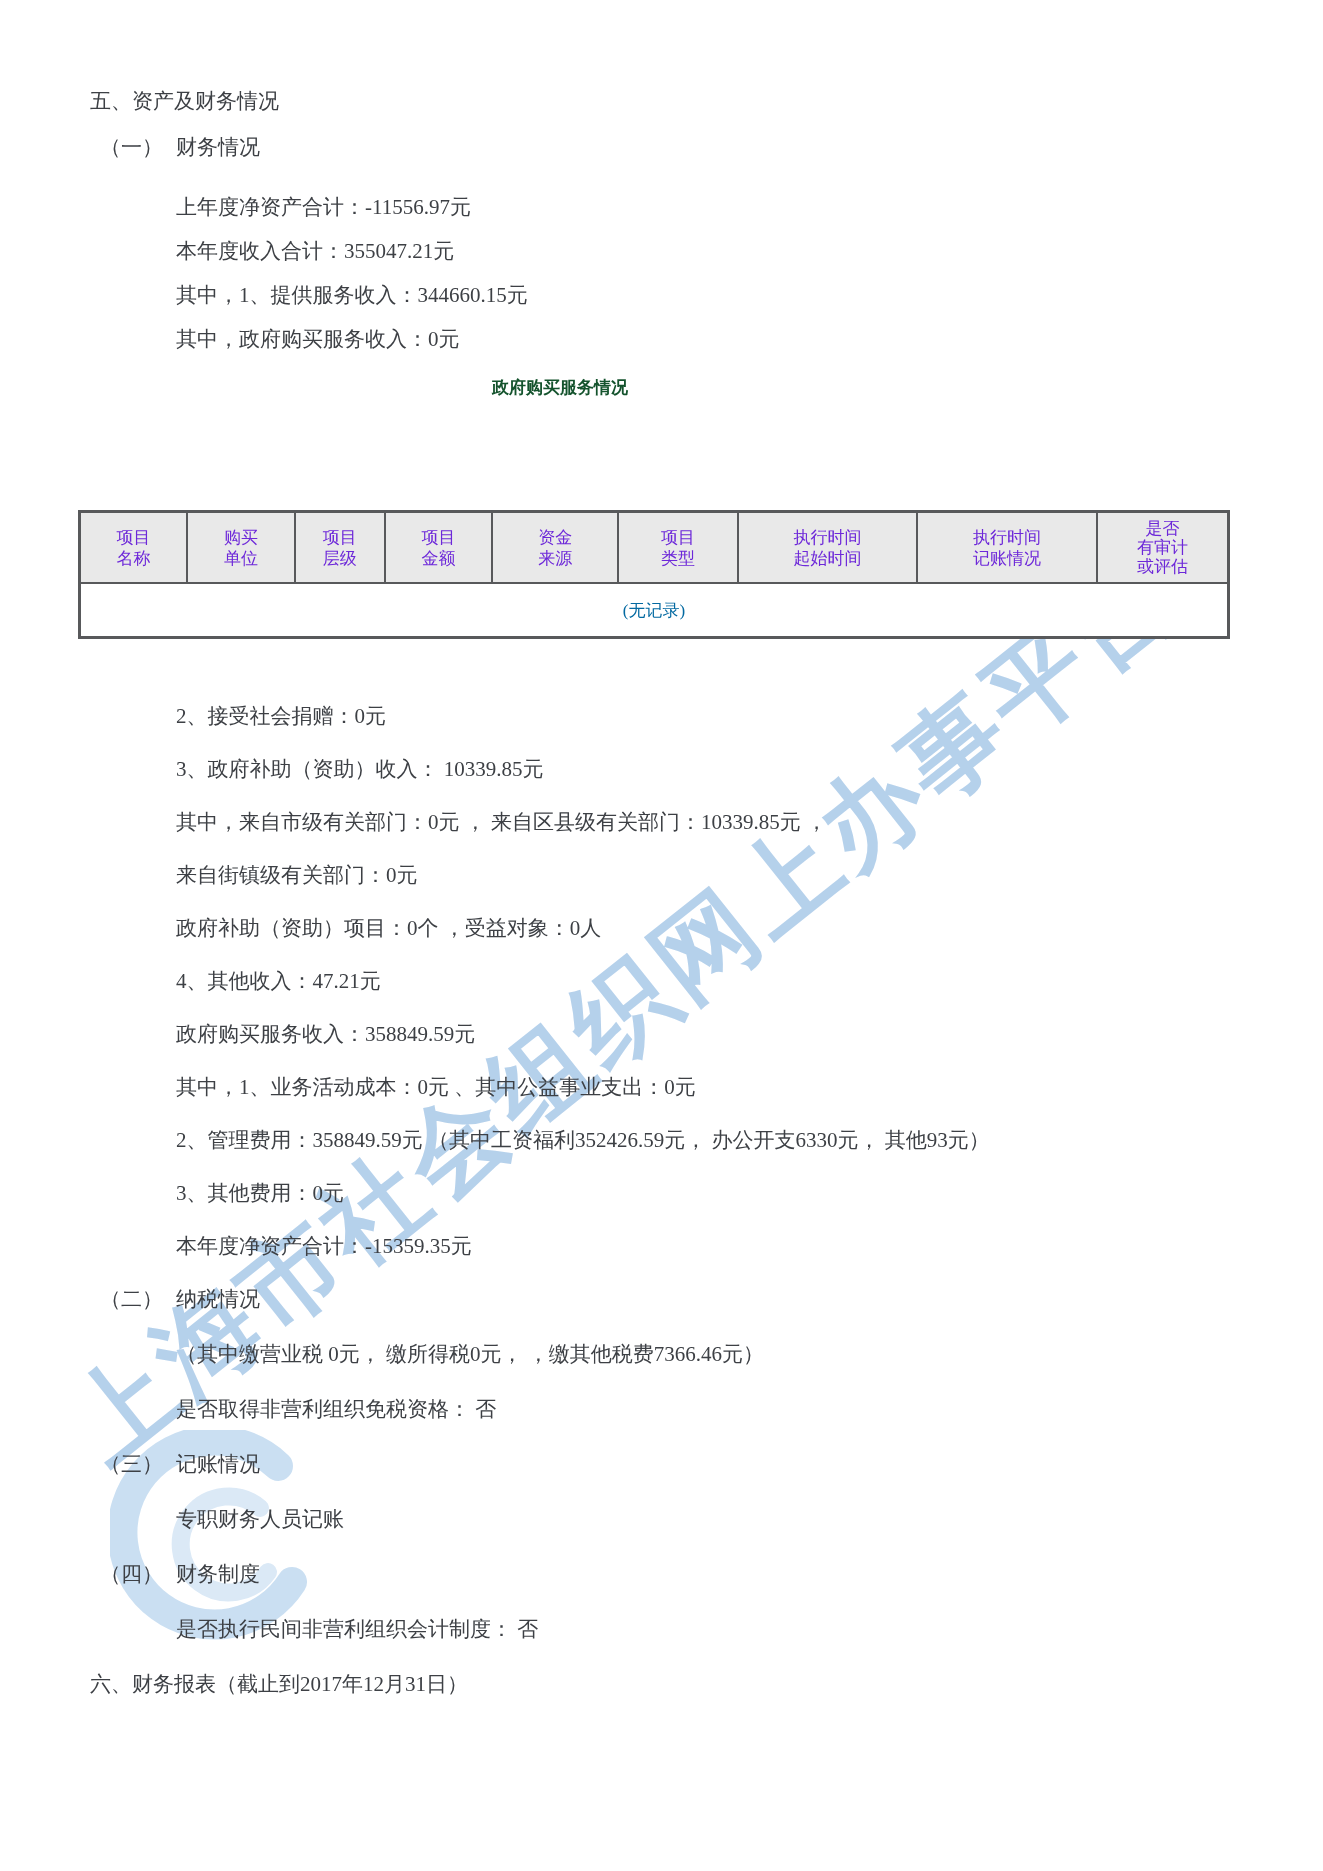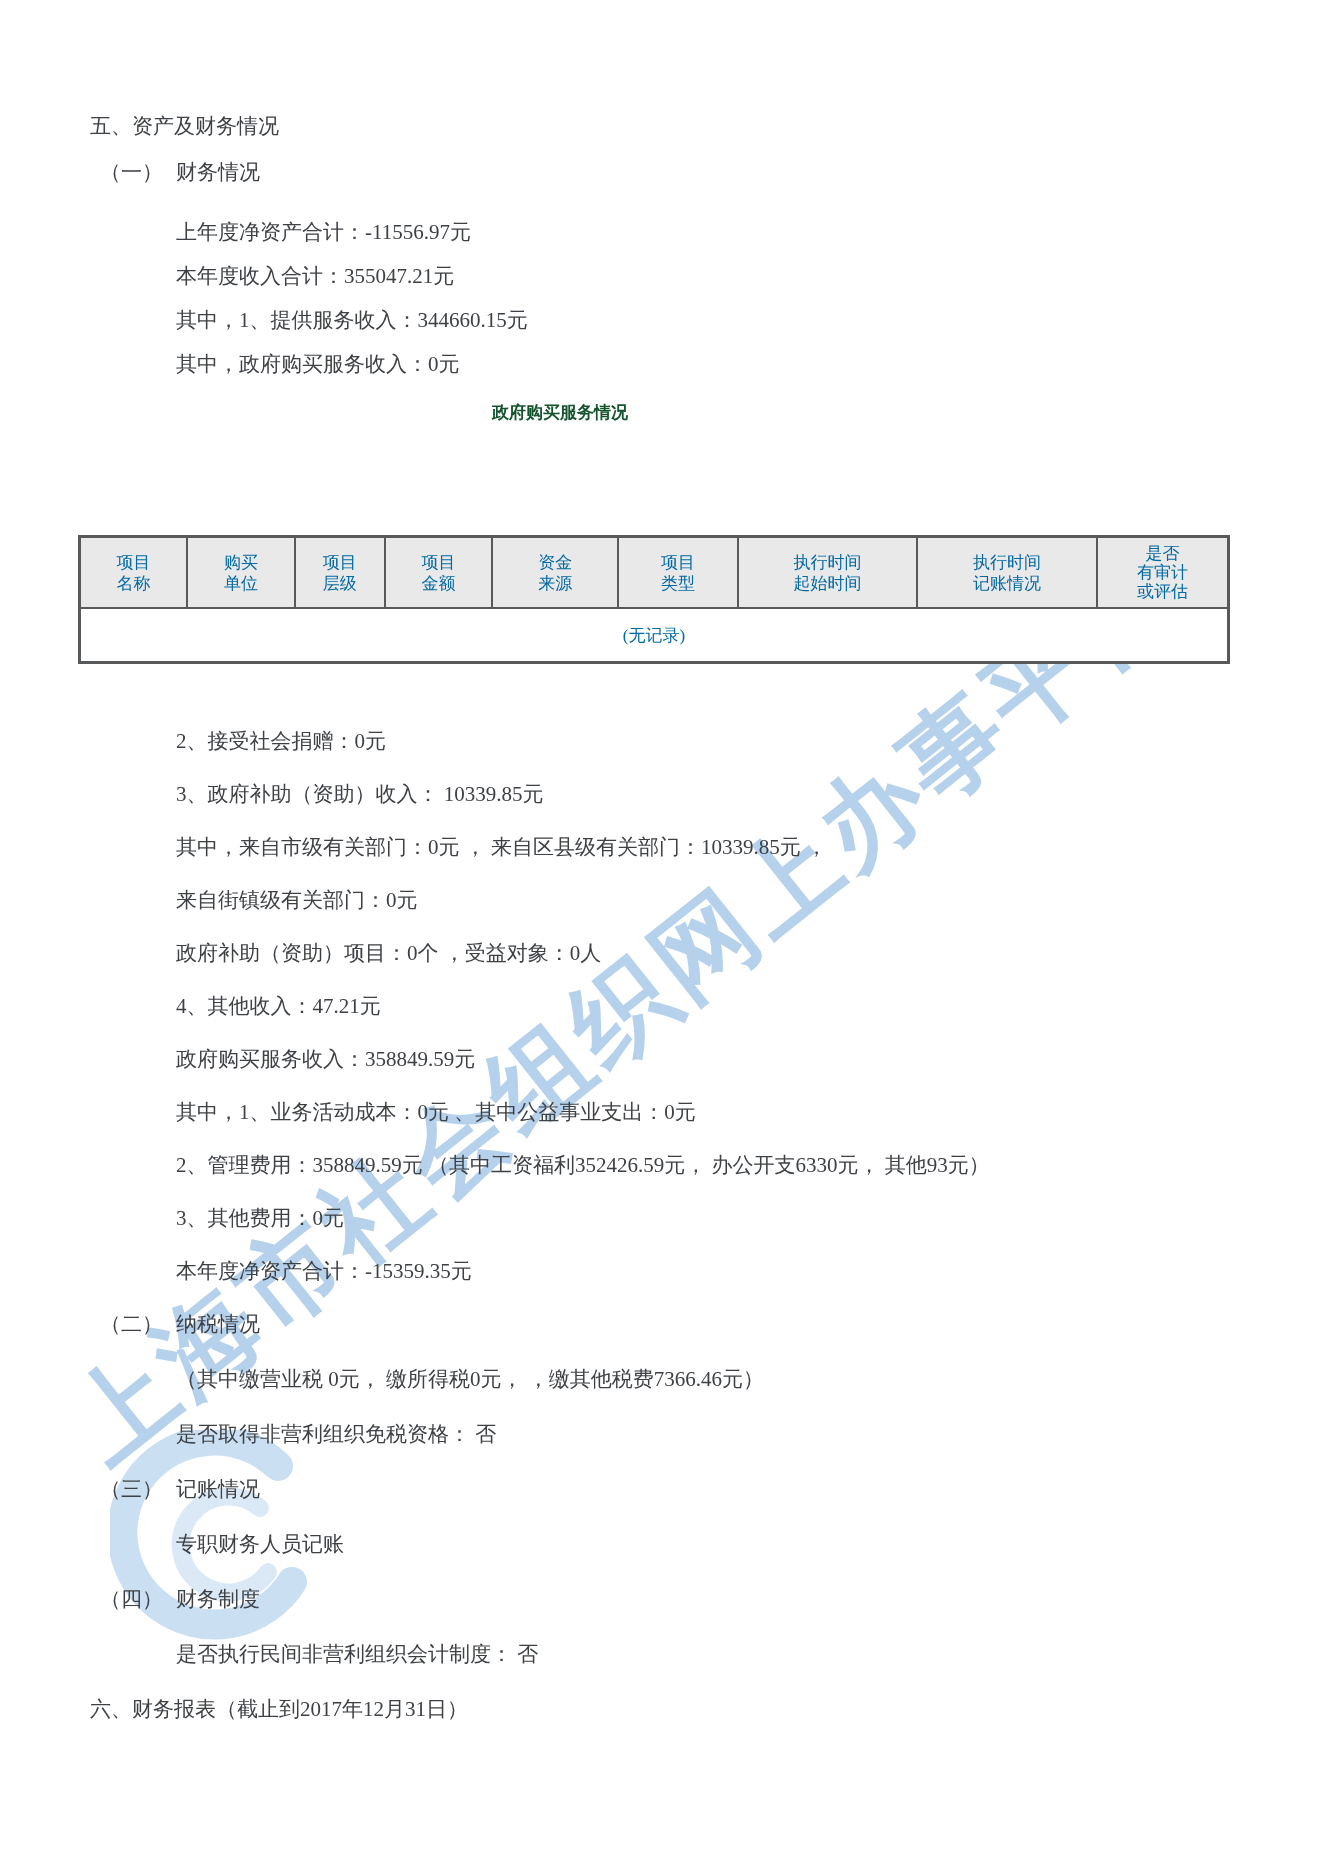--- a/index.html
+++ b/index.html
@@ -10,21 +10,21 @@
   }
   .watermark-layer{position:absolute;inset:0;z-index:0;pointer-events:none;}
   .wm-text{
     position:absolute;left:128px;top:1358px;
     transform:rotate(-38.5deg);transform-origin:0 100%;
     font-family:"Liberation Sans","DejaVu Sans",sans-serif;
     font-weight:700;font-size:100px;letter-spacing:6px;white-space:nowrap;
     color:#a9c9e8;opacity:.85;
   }
   .wm-logo{position:absolute;left:110px;top:1430px;opacity:.75;}
-  .content{position:absolute;inset:0;z-index:1;padding:90px 48px 0 90px;box-sizing:border-box;margin-top:25px;}
+  .content{position:absolute;inset:0;z-index:1;padding:90px 48px 0 90px;box-sizing:border-box;}
   .line{margin:0;line-height:22px;font-size:21px;white-space:nowrap;}
   .b1{margin-bottom:22px;}
   .b2{margin-bottom:31px;}
   .b3{margin-bottom:33px;}
   .sec-title{margin:0 0 24px 0;line-height:22px;font-size:21px;}
   .sub-row{display:flex;margin:0 0 38px 0;line-height:22px;font-size:21px;padding-left:10px;}
   .sub-row .num{width:76px;flex:0 0 76px;}
   .sub-row2{margin-bottom:33px;}
   .indent{padding-left:86px;}
   .tbl-title{
@@ -32,21 +32,21 @@
     margin:28px 0 0 0;line-height:20px;color:#14532d;
   }
   .tbl-wrap{margin:112px 0 0 -12px;}
   table.gov{
     width:1152px;border-collapse:collapse;table-layout:fixed;
     border:3px solid #58595b;
   }
   table.gov th{
     border:2px solid #58595b;background:#e9e9e9;
     font-weight:400;font-size:17px;line-height:21px;
-    padding:6px 2px;text-align:center;color:#0369a1;
+    padding:6px 2px;text-align:center;color:#6d28d9;
   }
   table.gov th.tight div{line-height:19px;}
   table.gov td.empty{
     border:2px solid #58595b;background:#ffffff;height:50px;
     text-align:center;font-size:17px;color:#0369a1;
   }
   .after-tbl{margin-top:66px;}
   .gap-top{margin-top:8px;}
 </style>
 </head>

